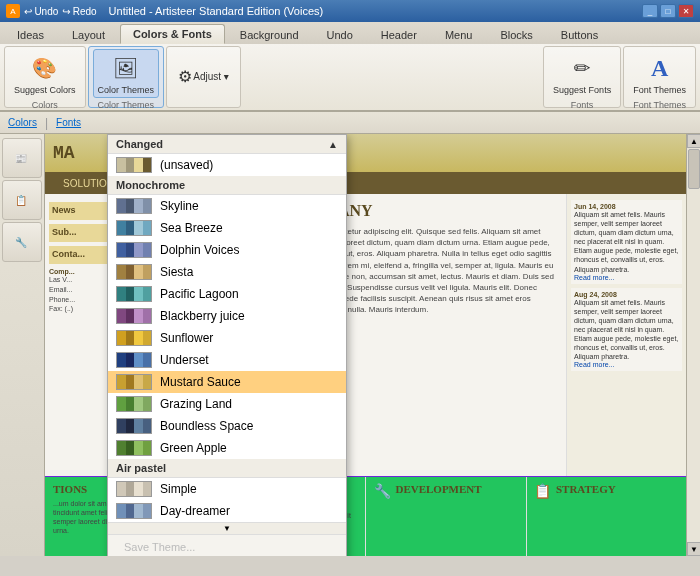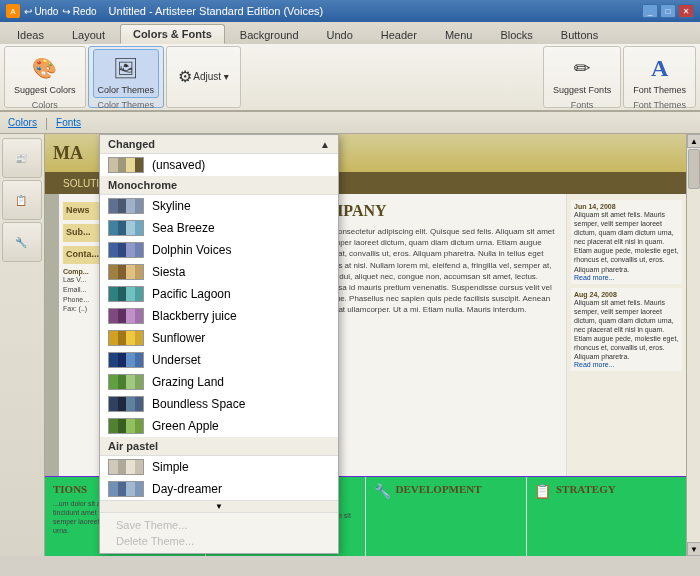--- a/index.html
+++ b/index.html
@@ -143,21 +143,21 @@
     .preview-area {
       flex: 1;
       overflow: hidden;
       position: relative;
     }
 
     
     .dropdown-overlay {
       position: absolute;
       top: 0;
-      left: 4px;
+      left: 12px;
       width: 100%;
       height: 100%;
       pointer-events: none;
     }
     .dropdown {
       position: absolute;
       top: 0;
       left: 50px;
       width: 240px;
       background: white;
@@ -243,21 +243,21 @@
       height: 38px;
       display: flex;
       align-items: center;
       padding: 0 8px;
       gap: 8px;
     }
     .site-logo {
       font-size: 18px;
       font-weight: bold;
       color: #5a4a20;
-      font-family: Liberation Serif, serif;
+      font-family: Liberation Mono, monospace;
     }
 
     .site-nav {
       background: #6a5a30;
       height: 22px;
       display: flex;
       align-items: center;
       padding: 0 8px;
       gap: 0;
     }
@@ -481,21 +481,21 @@
 
       <div class="site-header">
         <div class="site-logo">MA</div>
       </div>
 
       <div class="site-nav">
         <div class="nav-item">SOLUTIONS</div>
         <div class="nav-item">CONTACT</div>
       </div>
 
-      <div style="display:flex;height:calc(100% - 60px - 80px);overflow:hidden;padding-left:14px;">
+      <div style="display:flex;height:calc(100% - 60px - 80px);overflow:hidden;">
 
         <div class="site-left-sidebar">
           <div class="sidebar-widget">
             <div class="sidebar-widget-title">News</div>
           </div>
           <div class="sidebar-widget">
             <div class="sidebar-widget-title">Sub...</div>
           </div>
           <div class="sidebar-widget">
             <div class="sidebar-widget-title">Conta...</div>
@@ -642,20 +642,29 @@
         </div>
         <div class="dropdown-item">
           <div class="color-swatch">
             <div class="swatch-part" style="background:#204080;"></div>
             <div class="swatch-part" style="background:#182860;"></div>
             <div class="swatch-part" style="background:#6090c8;"></div>
             <div class="swatch-part" style="background:#4870a8;"></div>
           </div>
           <span>Underset</span>
         </div>
+        <div class="dropdown-item selected">
+          <div class="color-swatch">
+            <div class="swatch-part" style="background:#c8a030;"></div>
+            <div class="swatch-part" style="background:#a07820;"></div>
+            <div class="swatch-part" style="background:#e0c070;"></div>
+            <div class="swatch-part" style="background:#c8a848;"></div>
+          </div>
+          <span>Mustard Sauce</span>
+        </div>
         <div class="dropdown-item">
           <div class="color-swatch">
             <div class="swatch-part" style="background:#60a040;"></div>
             <div class="swatch-part" style="background:#488030;"></div>
             <div class="swatch-part" style="background:#a0c880;"></div>
             <div class="swatch-part" style="background:#80a860;"></div>
           </div>
           <span>Grazing Land</span>
         </div>
         <div class="dropdown-item">

